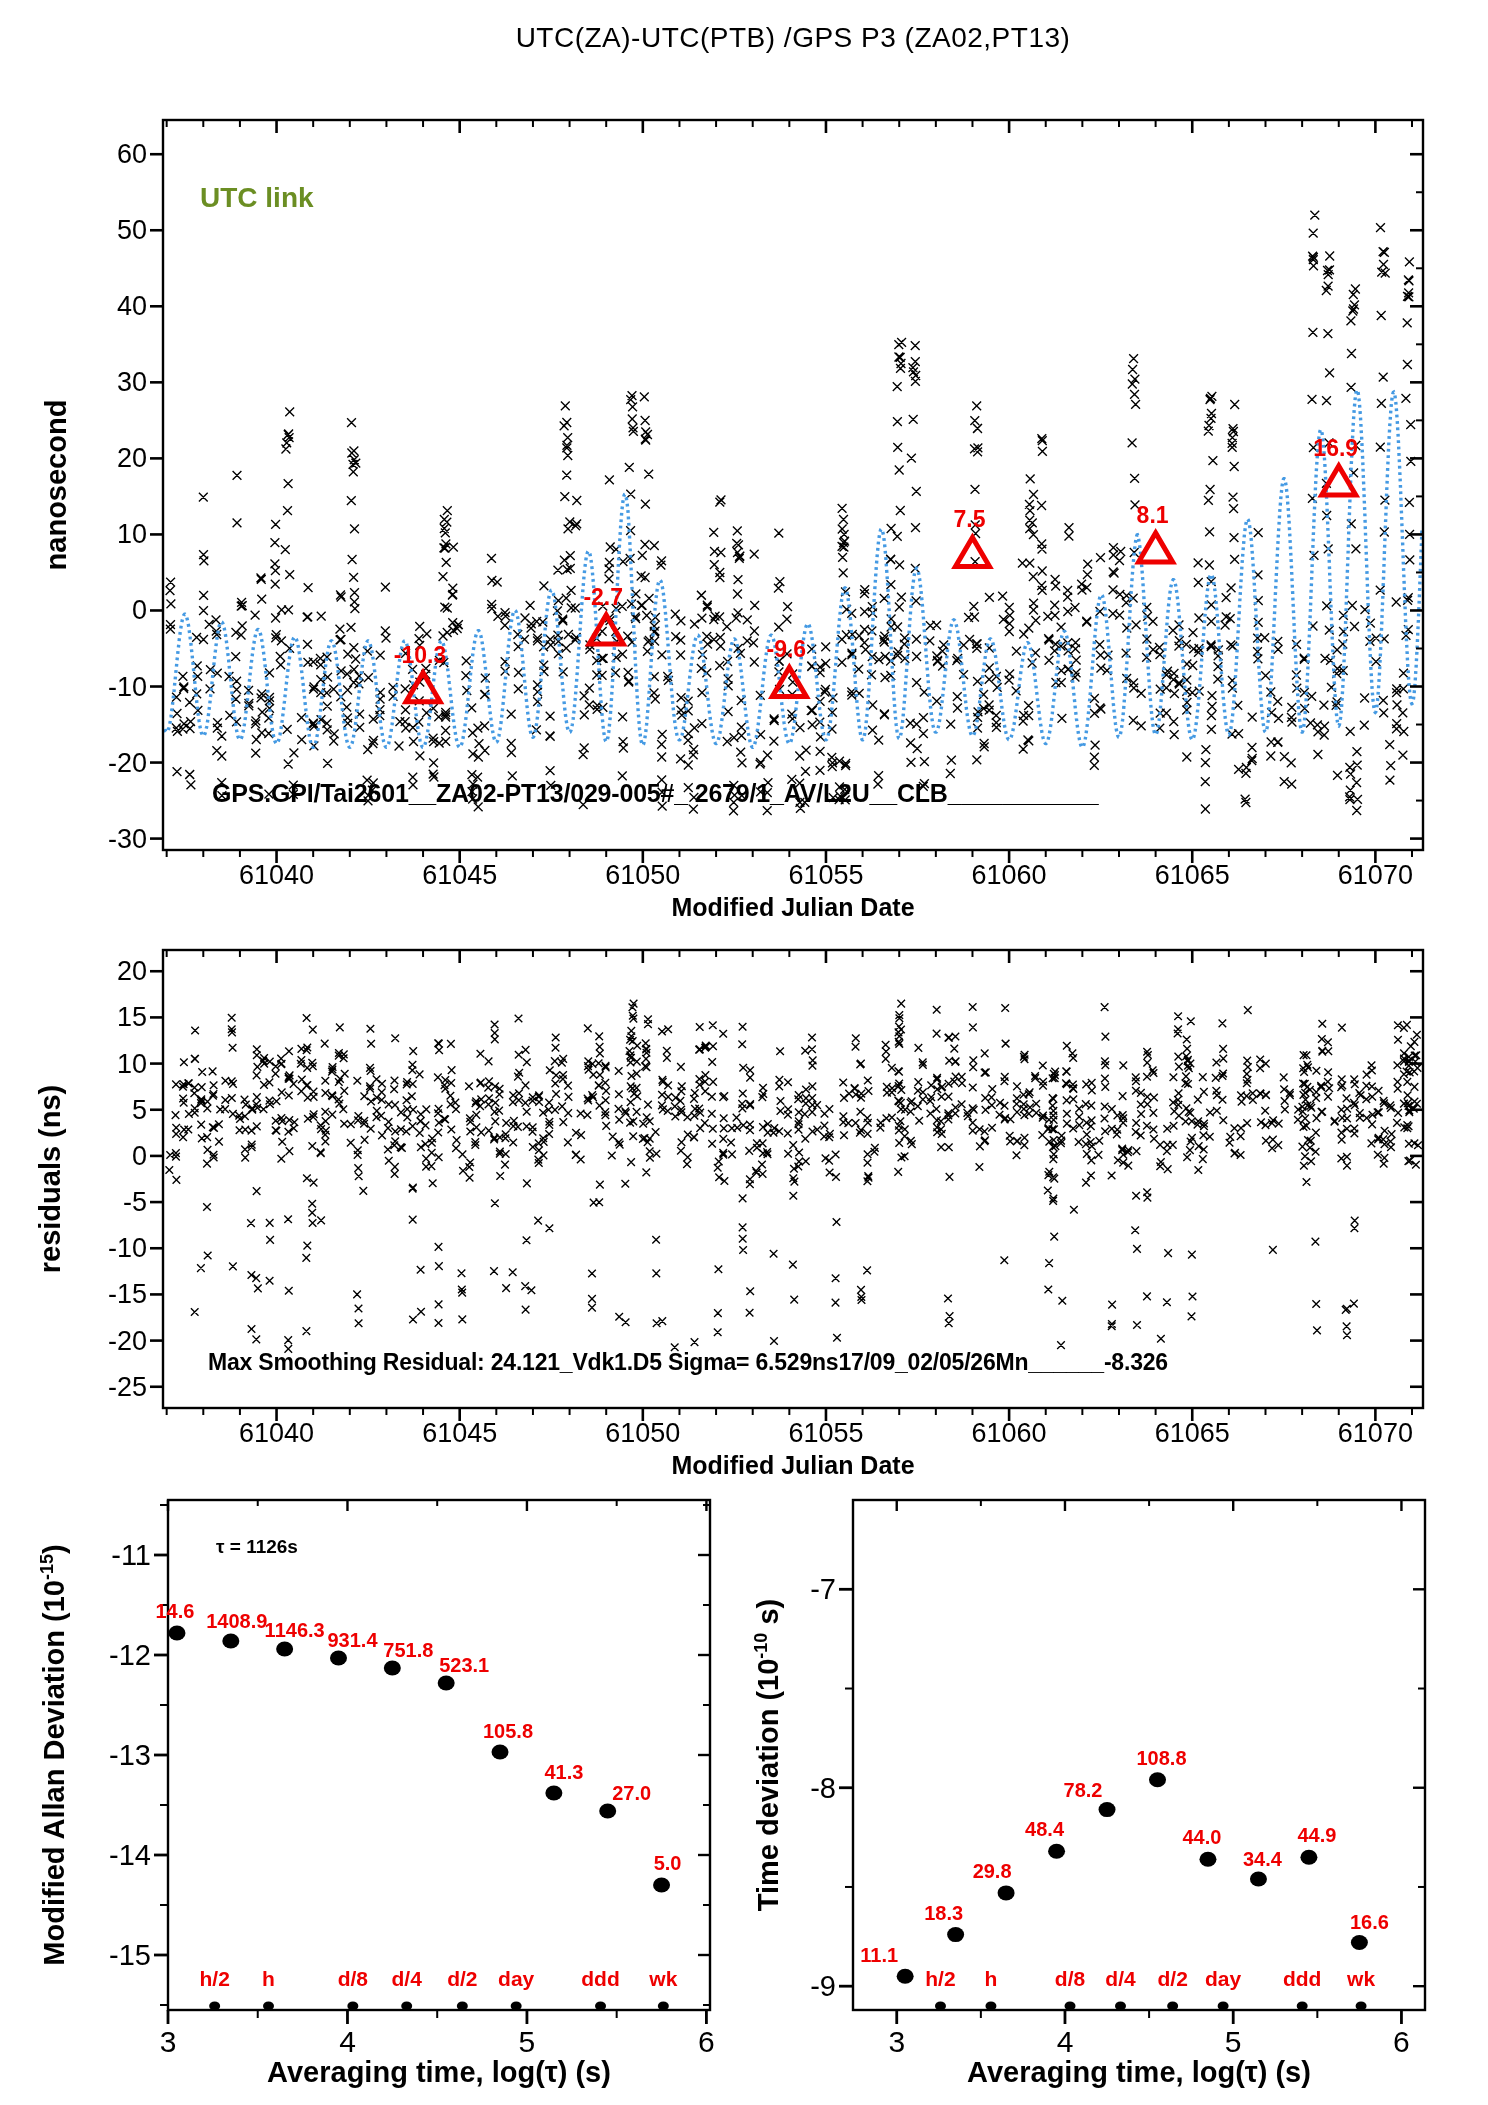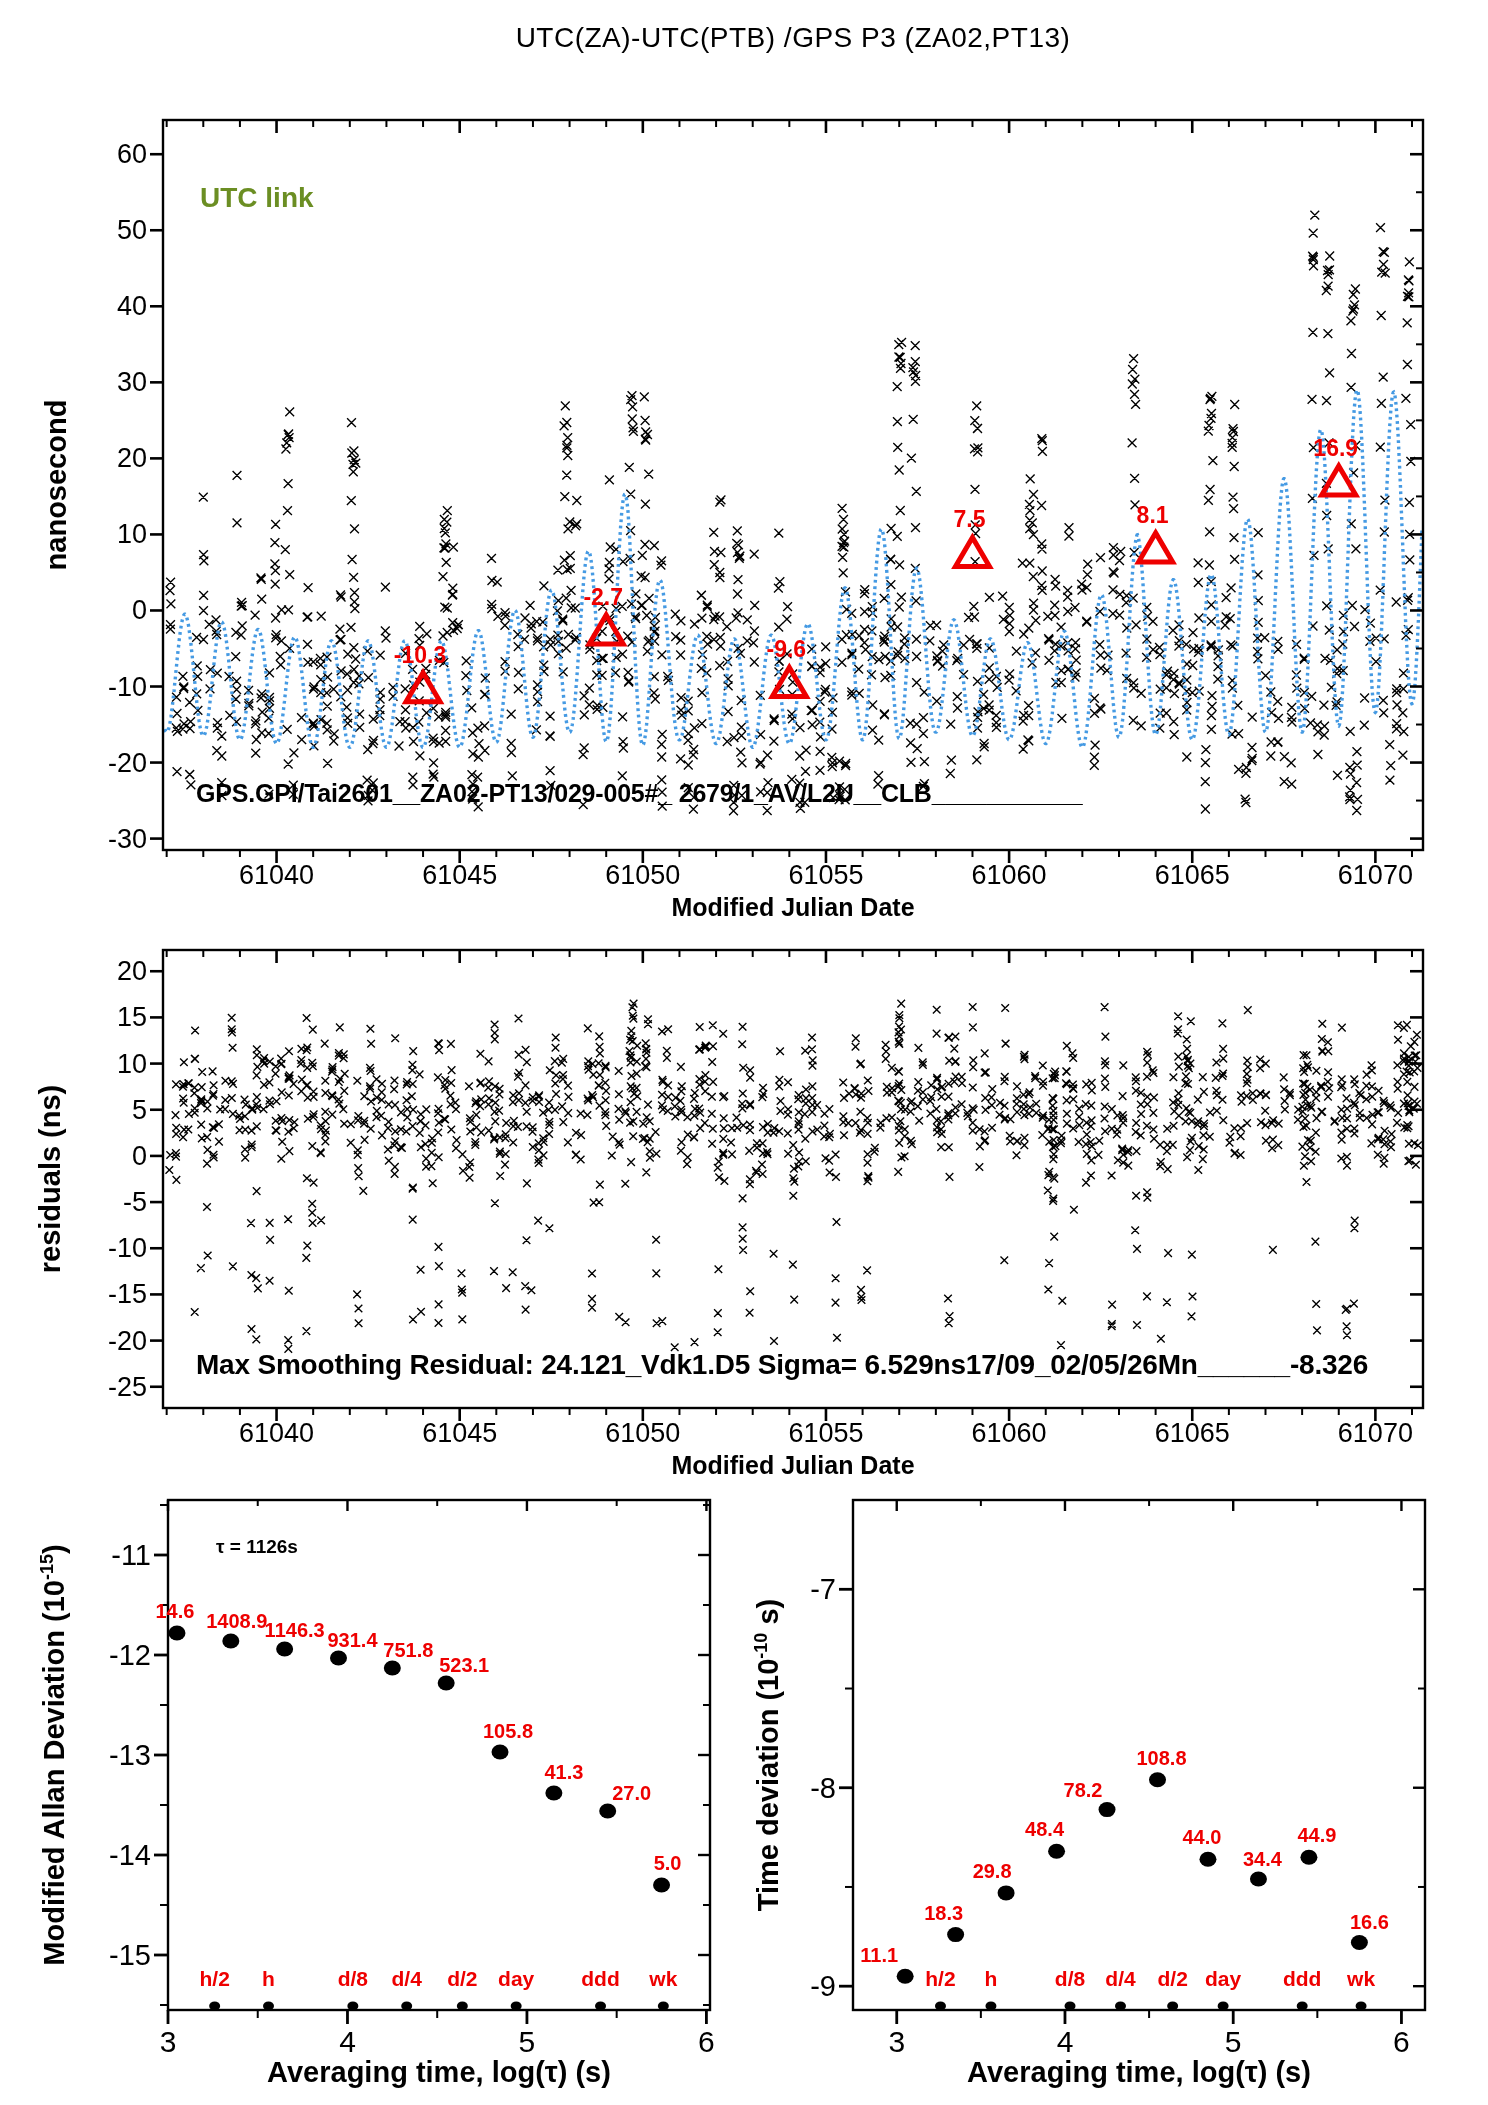--- a/index.html
+++ b/index.html
@@ -410,27 +410,27 @@
     <ellipse cx="1359.3882352941177" cy="1942.5291828793775" rx="8.5" ry="7.5" fill="#000"></ellipse>
     <text x="1369.3882352941177" y="1928.5291828793775" font-size="20" text-anchor="middle" fill="#ee0000" font-weight="bold" font-family="&quot;Liberation Sans&quot;,sans-serif">16.6</text>
   </svg>
 
 <div id="title" class="abs center" style="left:163px;top:22px;width:1260px;">UTC(ZA)-UTC(PTB)  /GPS  P3  (ZA02,PT13)</div>
 
 <div class="abs bold" style="left:200px;top:158px;font-size:28px;color:#6b8e23;margin-top:24px;">UTC link</div>
 
 <div class="abs ylab rot" style="left:56px;top:485px;">nanosecond</div>
 
-<div class="abs inline-note" style="left:196px;top:779px;">GPS.GPI/Tai2601__ZA02-PT13/029-005#_  2679/1_AV/L2U__CLB___________</div>
+<div class="abs inline-note" style="left:212px;top:779px;">GPS.GPI/Tai2601__ZA02-PT13/029-005#_  2679/1_AV/L2U__CLB___________</div>
 
 <div class="abs axis-title center" style="left:163px;top:893px;width:1260px;">Modified Julian Date</div>
 
 <div class="abs ylab rot" style="left:50px;top:1179px;">residuals (ns)</div>
 
-<div class="abs inline-note" style="left:196px;top:1349px;font-size:28px;">Max Smoothing Residual: 24.121_Vdk1.D5  Sigma= 6.529ns17/09_02/05/26Mn______-8.326</div>
+<div class="abs inline-note" style="left:208px;top:1349px;font-size:23px;">Max Smoothing Residual: 24.121_Vdk1.D5  Sigma= 6.529ns17/09_02/05/26Mn______-8.326</div>
 
 <div class="abs axis-title center" style="left:163px;top:1451px;width:1260px;">Modified Julian Date</div>
 
 <div class="abs bold" style="left:216px;top:1536px;font-size:19px;">τ = 1126s</div>
 
 <div class="abs ylab rot" style="left:54px;top:1755px;"><span>Modified Allan Deviation (10</span><sup>-15</sup><span>)</span></div>
 
 <div class="abs axis-title center" style="left:168px;top:2056px;width:542px;font-size:29px;">Averaging time, log(τ) (s)</div>
 
 <div class="abs ylab rot" style="left:768px;top:1755px;"><span>Time deviation (10</span><sup>-10</sup><span> s)</span></div>

